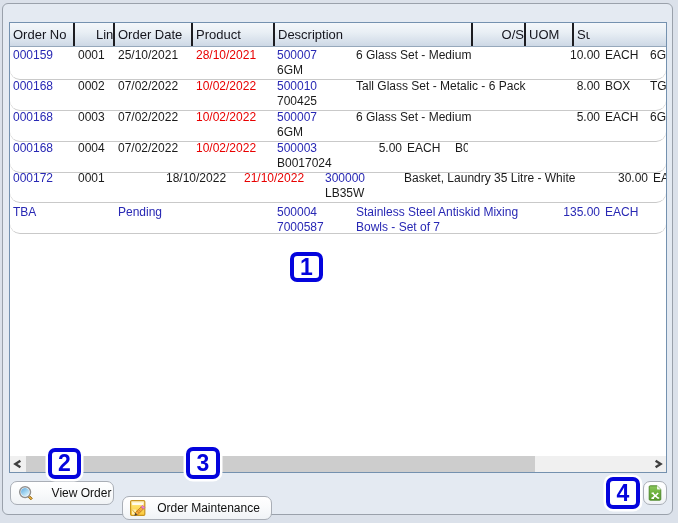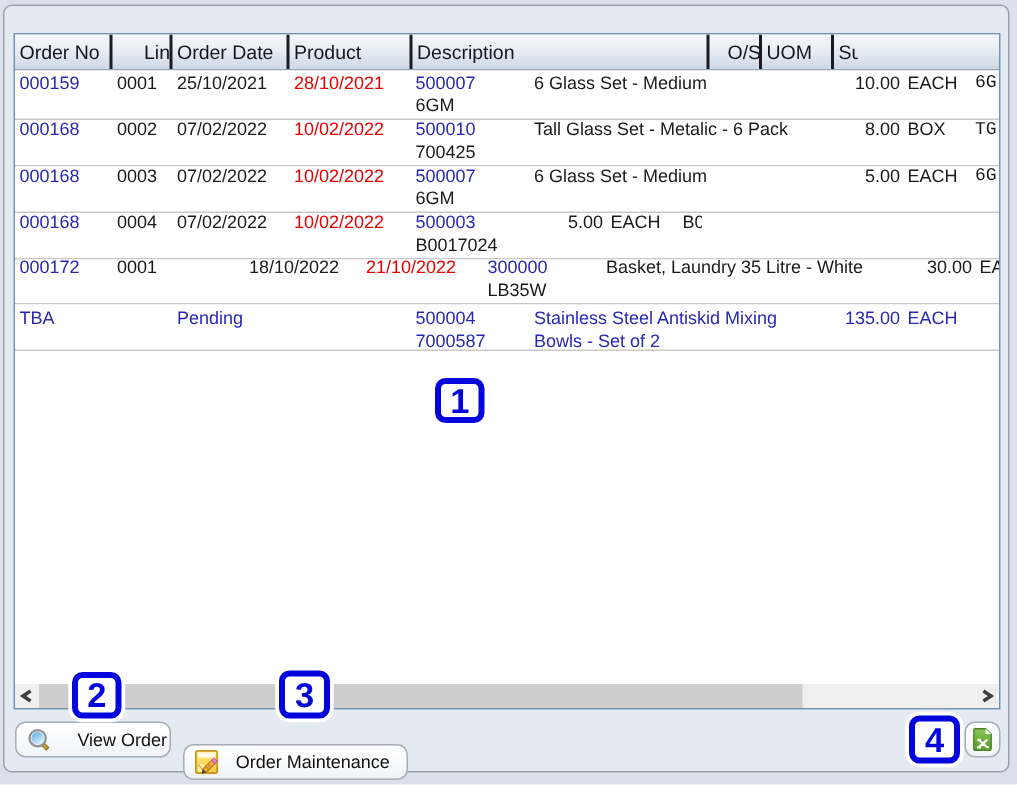--- a/index.html
+++ b/index.html
@@ -29,32 +29,33 @@
     padding-left:3px; white-space:nowrap; overflow:hidden;
   }
   .hcell.sep { border-right:2px solid #1c1c20; }
   .hcell.right { text-align:right; padding-right:0; }
 
   .rows { position:absolute; left:0; top:24px; width:656px; }
   .trow {
     position:relative; width:656px; height:31px;
     border-bottom:1px solid #c9c9c9; background:#fff;
     display:flex;
+    border-radius:10px;
   }
   .trow:nth-child(1) { height:33px; }
   .trow:nth-child(5) { height:30px; }
   .trow:nth-child(1) .tcell > div:first-child { margin-top:1px; }
   .trow:nth-child(2) .tcell > div:first-child { margin-top:-1px; }
   .trow:nth-child(3) .tcell > div:first-child { margin-top:-1px; }
   .trow:nth-child(4) .tcell > div:first-child { margin-top:-1px; }
   .trow:nth-child(5) .tcell > div:first-child { margin-top:-2px; }
   .trow:nth-child(6) .tcell > div:first-child { margin-top:2px; }
   .tcell:nth-child(6) { padding-left:0; }
   .hcell:nth-child(6) { padding-left:1px; }
-  .tcell:nth-child(9) { padding-left:0;font-family:Liberation Mono, monospace; }
+  .tcell:nth-child(9) { padding-left:0; }
   .tcell {
     flex:none; height:100%; padding:0 3px 0 3px;
     font-size:12px; line-height:15px; color:#1a1a1a;
     white-space:nowrap; overflow:hidden;
   }
   .tcell.right { text-align:right; padding-right:2px; }
   .c-navy { color:#2828b4; }
   .c-red  { color:#e80000; }
 
   .hscroll {
@@ -89,21 +90,21 @@
 <div class="screen">
   <div class="window"></div>
 
   <div class="grid">
     <div class="header-row" id="headerRow">
         <div class="hcell sep" style="width: 65px;">Order No</div>
         <div class="hcell sep" style="width: 40px; padding-left: 21px;">Line</div>
         <div class="hcell sep" style="width: 78px;">Order Date</div>
         <div class="hcell sep" style="width: 82px;">Product</div>
         <div class="hcell sep" style="width: 198px;">Description</div>
-        <div class="hcell sep right" style="width: 35px; padding-left: 12px;">O/S</div>
+        <div class="hcell sep right" style="width: 53px; padding-left: 12px;">O/S</div>
         <div class="hcell sep" style="width: 48px;">UOM</div>
         <div class="hcell" style="width: 16px;">Su</div>
       </div>
     <div class="rows" id="rowsBox">
         <div class="trow">
           <div class="tcell c-navy" style="width: 65px;">
             <div>000159</div>
           </div>
           <div class="tcell" style="width: 40px;">
             <div>0001</div>
@@ -260,21 +261,21 @@
           </div>
           <div class="tcell c-navy" style="width: 81px;">
             <div></div>
           </div>
           <div class="tcell c-navy" style="width: 82px;">
             <div>500004</div>
             <div>7000587</div>
           </div>
           <div class="tcell c-navy" style="width: 198px;">
             <div>Stainless Steel Antiskid Mixing</div>
-            <div>Bowls - Set of 2</div>
+            <div>Bowls - Set of 7</div>
           </div>
           <div class="tcell right c-navy" style="width: 48px;">
             <div>135.00</div>
           </div>
           <div class="tcell c-navy" style="width: 48px;">
             <div>EACH</div>
           </div>
           <div class="tcell c-navy" style="width: 16px;">
             <div></div>
           </div>

